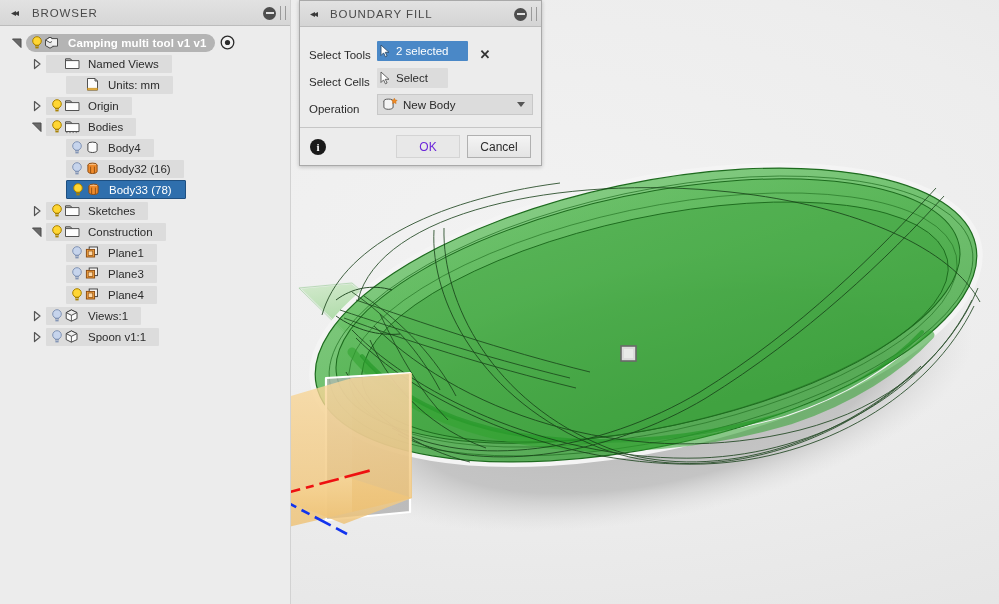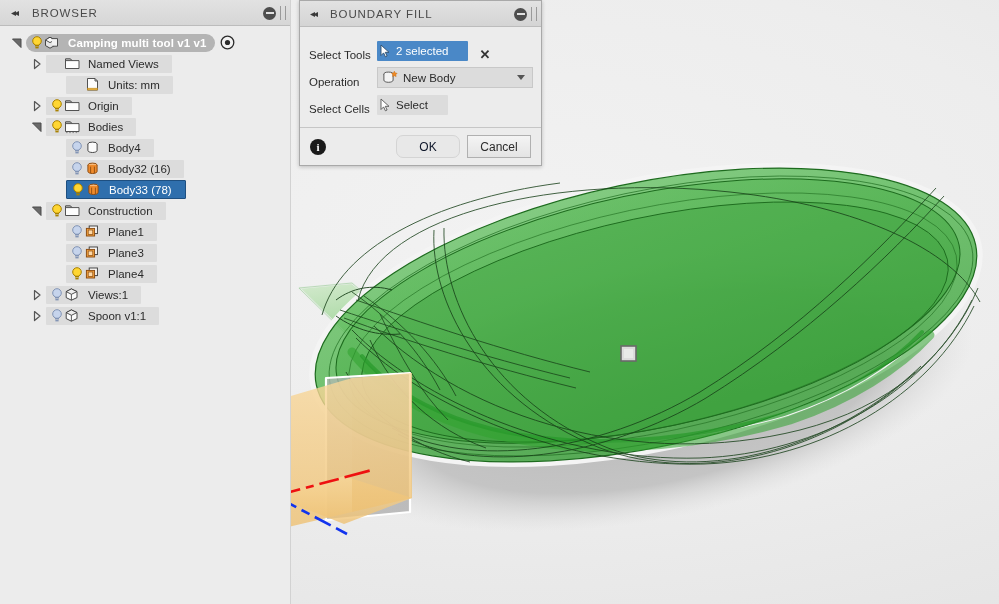--- a/index.html
+++ b/index.html
@@ -265,25 +265,24 @@
     height: 23px;
     border: 1px solid #b0b0b0;
     background: linear-gradient(#f4f4f4, #e4e4e4);
     font-size: 12px;
     color: #2b2b2b;
     display: flex; align-items: center; justify-content: center;
     cursor: pointer;
     box-sizing: border-box;
   }
   .btn.disabled {
-    color: #0f172a;
+    color: #6d28d9;
     background: #e8e8e8;
     border-color: #d4d4d4;
     cursor: default;
-    border-radius: 7px;
   }
 </style>
 </head>
 <body>
 
 <div id="app">
 
   <div id="viewport">
     <svg viewBox="0 0 999 604" xmlns="http://www.w3.org/2000/svg">
       <defs>
@@ -551,20 +550,40 @@
               <path d="M3.9,4 L3.9,10.4 C3.9,11.6 5.9,12.5 8.5,12.5 C11.1,12.5 13.1,11.6 13.1,10.4 L13.1,4" fill="#ef8b2c" stroke="#8a4a10" stroke-width="0.95"></path>
               <path d="M6.6,5.6 L6.6,12.2 M10.4,5.6 L10.4,12.2" stroke="#8a4a10" stroke-width="0.85"></path>
             </svg>
             <span class="label">Body33 (78)</span>
           </span>
         </div>
         <div class="row">
           <span style="display:inline-block;width:30px;flex:0 0 30px;"></span>
           <span class="twisty">
             <svg width="14" height="14" viewBox="0 0 14 14">
+              <path d="M4.5,2.5 L10,7 L4.5,11.5 Z" fill="none" stroke="#555" stroke-width="1.2" stroke-linejoin="round"></path>
+            </svg>
+          </span>
+          <span class="pill">
+            <span class="bulb"><svg width="14" height="15" viewBox="0 0 14 15">
+                <circle cx="7" cy="6" r="4.3" fill="#ffd633" stroke="#a98100" stroke-width="1"></circle>
+                <rect x="5" y="10" width="4" height="1.5" fill="#a98100"></rect>
+                <rect x="5.4" y="12" width="3.2" height="1.4" fill="#a98100"></rect>
+              </svg></span>
+            <svg class="icn" viewBox="0 0 17 15">
+              <path d="M1.5,3 L6.5,3 L7.8,4.6 L15,4.6 L15,12.5 L1.5,12.5 Z" fill="#fdfdfd" stroke="#4a4a4a" stroke-width="0.95" stroke-linejoin="round"></path>
+              <path d="M1.5,3 L6.5,3 L7.8,4.6 L1.5,4.6 Z" fill="#e8e8e8" stroke="#4a4a4a" stroke-width="0.95"></path>
+            </svg>
+            <span class="label">Sketches</span>
+          </span>
+        </div>
+        <div class="row">
+          <span style="display:inline-block;width:30px;flex:0 0 30px;"></span>
+          <span class="twisty">
+            <svg width="14" height="14" viewBox="0 0 14 14">
               <path d="M2.5,3 L11,3 L11,11.5 Z" fill="#6a6a6a" stroke="#4a4a4a" stroke-width="1" stroke-linejoin="round"></path>
             </svg>
           </span>
           <span class="pill">
             <span class="bulb"><svg width="14" height="15" viewBox="0 0 14 15">
                 <circle cx="7" cy="6" r="4.3" fill="#ffd633" stroke="#a98100" stroke-width="1"></circle>
                 <rect x="5" y="10" width="4" height="1.5" fill="#a98100"></rect>
                 <rect x="5.4" y="12" width="3.2" height="1.4" fill="#a98100"></rect>
               </svg></span>
             <svg class="icn" viewBox="0 0 17 15">
@@ -684,45 +703,45 @@
 
       <div class="frow">
         <div class="flabel">Select Tools</div>
         <div class="chip active">
           <svg class="cursor-ico" viewBox="0 0 12 14">
             <path d="M1,1 L1,11.5 L3.6,8.9 L5.4,12.8 L7.1,12 L5.3,8.3 L9,8.3 Z" fill="#ffffff" stroke="#2b4c6b" stroke-width="0.9" stroke-linejoin="round"></path>
           </svg>
           <span class="ctext">2 selected</span>
         </div>
         <div class="xbtn">✕</div>
+      </div>
+
+      <div class="frow">
+        <div class="flabel">Select Cells</div>
+        <div class="chip">
+          <svg class="cursor-ico" viewBox="0 0 12 14">
+            <path d="M1,1 L1,11.5 L3.6,8.9 L5.4,12.8 L7.1,12 L5.3,8.3 L9,8.3 Z" fill="#ffffff" stroke="#555555" stroke-width="0.9" stroke-linejoin="round"></path>
+          </svg>
+          <span class="ctext">Select</span>
+        </div>
       </div>
 
       <div class="frow">
         <div class="flabel">Operation</div>
         <div class="combo">
           <svg width="16" height="15" viewBox="0 0 16 15">
             <ellipse cx="6.5" cy="4.2" rx="4.6" ry="2.1" fill="#f4f4f4" stroke="#4a4a4a" stroke-width="0.9"></ellipse>
             <path d="M1.9,4.2 L1.9,10.2 C1.9,11.4 4,12.3 6.5,12.3 C9,12.3 11.1,11.4 11.1,10.2 L11.1,4.2" fill="#f4f4f4" stroke="#4a4a4a" stroke-width="0.9"></path>
             <path d="M12.3,1.2 L13.2,3.0 L15.1,3.3 L13.8,4.7 L14.1,6.6 L12.3,5.7 L10.6,6.6 L10.9,4.7 L9.6,3.3 L11.5,3.0 Z" fill="#f08a24" stroke="#c96c10" stroke-width="0.5"></path>
           </svg>
           <span class="ctext">New Body</span>
           <span class="caret"></span>
         </div>
       </div>
 
-      <div class="frow">
-        <div class="flabel">Select Cells</div>
-        <div class="chip">
-          <svg class="cursor-ico" viewBox="0 0 12 14">
-            <path d="M1,1 L1,11.5 L3.6,8.9 L5.4,12.8 L7.1,12 L5.3,8.3 L9,8.3 Z" fill="#ffffff" stroke="#555555" stroke-width="0.9" stroke-linejoin="round"></path>
-          </svg>
-          <span class="ctext">Select</span>
-        </div>
-      </div>
-
     </div>
 
     <div class="dlg-footer">
       <div class="info-ico">i</div>
       <div class="btns">
         <div class="btn disabled">OK</div>
         <div class="btn">Cancel</div>
       </div>
     </div>
   </div>

